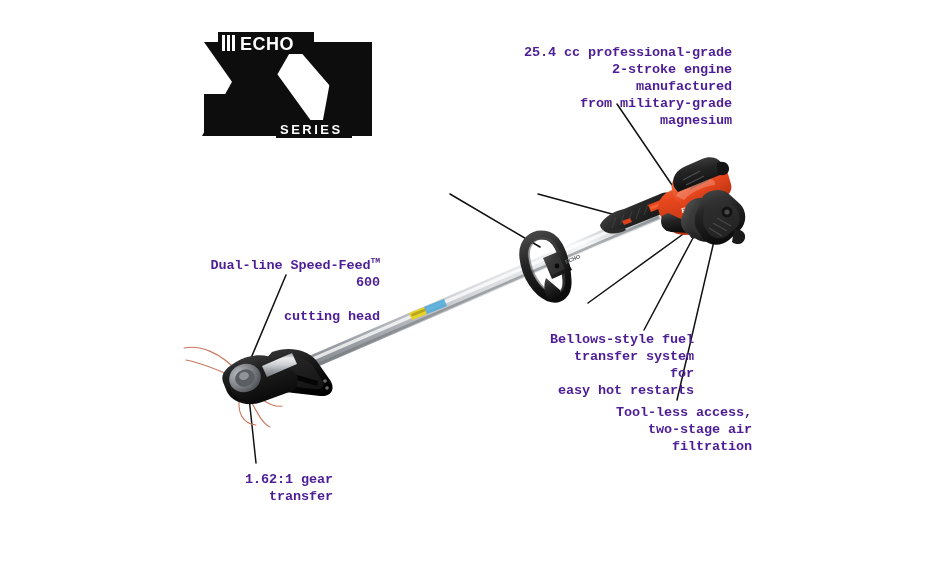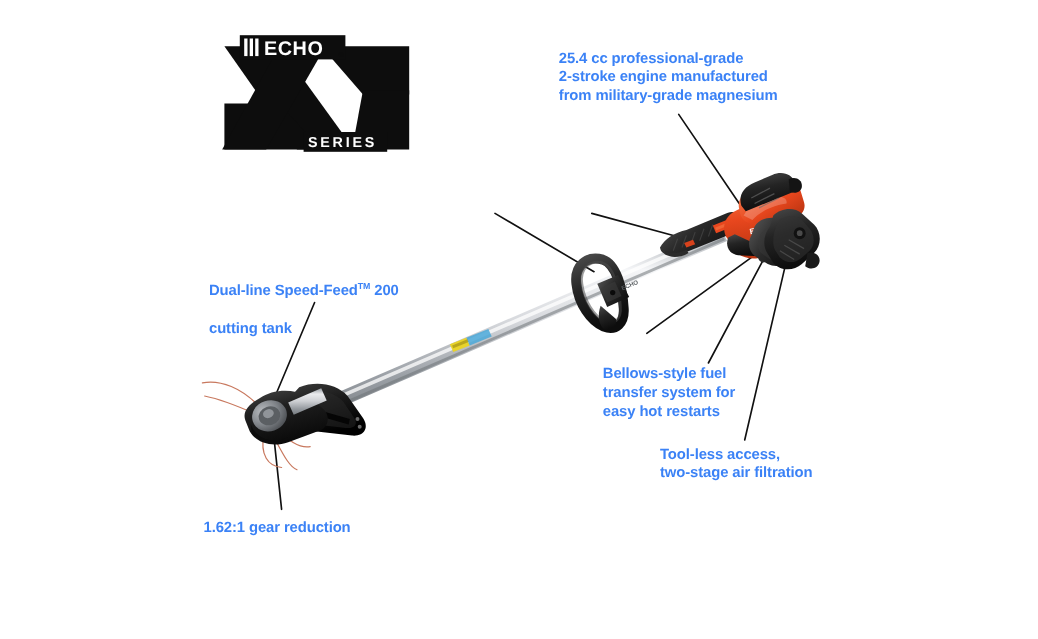--- a/index.html
+++ b/index.html
@@ -11,26 +11,26 @@
   #stage {
     position: relative;
     width: 944px;
     height: 581px;
     background: #ffffff;
     overflow: hidden;
     font-family: "Liberation Sans", sans-serif;
   }
   .callout {
     position: absolute;
-    font-family: Liberation Sans, sans-serif;
+    font-family: Liberation Mono, monospace;
     font-weight: bold;
     font-size: 13.5px;
     line-height: 17px;
-    color: #3b82f6;
-    text-align: left;
+    color: #4c1d95;
+    text-align: right;
     white-space: pre-line;
     letter-spacing: -0.1px;
   }
   #svg-layer {
     position: absolute;
     left: 0; top: 0;
     width: 944px;
     height: 581px;
   }
   .sup-tm {
@@ -292,27 +292,27 @@
       </g>
     </svg>
   </div>
 
   <div class="callout" style="left:508px; top:44px; width:224px;">25.4 cc professional-grade
 2-stroke engine manufactured
 from military-grade magnesium</div>
 
 
   <div class="callout" style="left:190px; top:235px; width:190px;">
-    <span>Dual-line Speed-Feed</span><span class="sup-tm">TM</span><span> 200</span><br>
-    <span>cutting tank</span>
+    <span>Dual-line Speed-Feed</span><span class="sup-tm">TM</span><span> 600</span><br>
+    <span>cutting head</span>
   </div>
 
 
   <div class="callout" style="left:548px; top:331px; width:146px;">Bellows-style fuel
 transfer system for
 easy hot restarts</div>
 
   <div class="callout" style="left:600px; top:404px; width:152px;">Tool-less access,
 two-stage air filtration</div>
 
-  <div class="callout" style="left:185px; top:471px; width:148px;">1.62:1 gear reduction</div>
+  <div class="callout" style="left:185px; top:471px; width:148px;">1.62:1 gear transfer</div>
 
 </div>
 
 </body></html>

